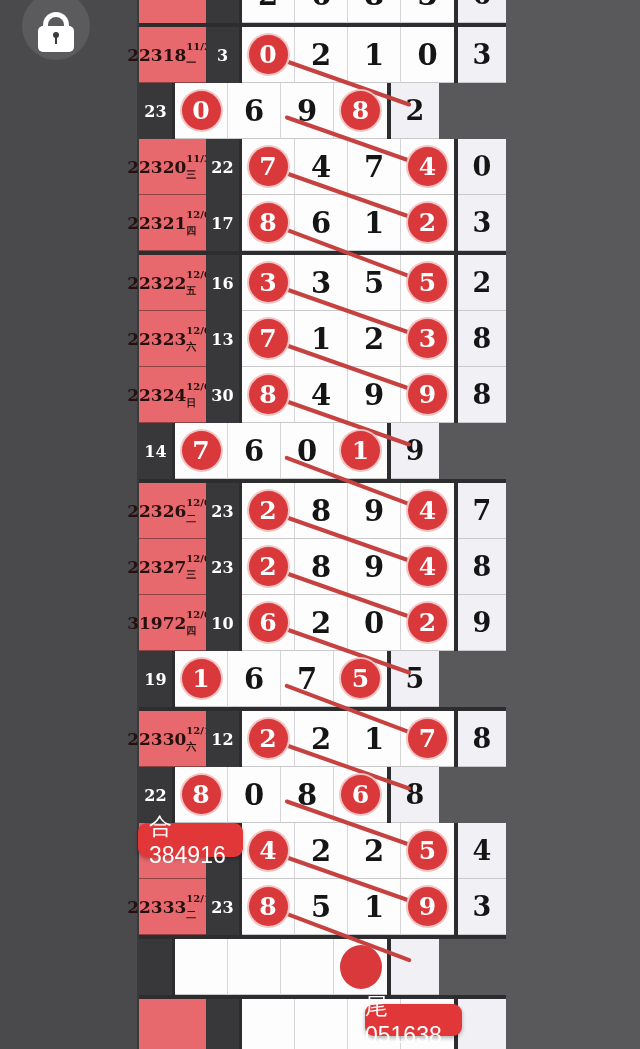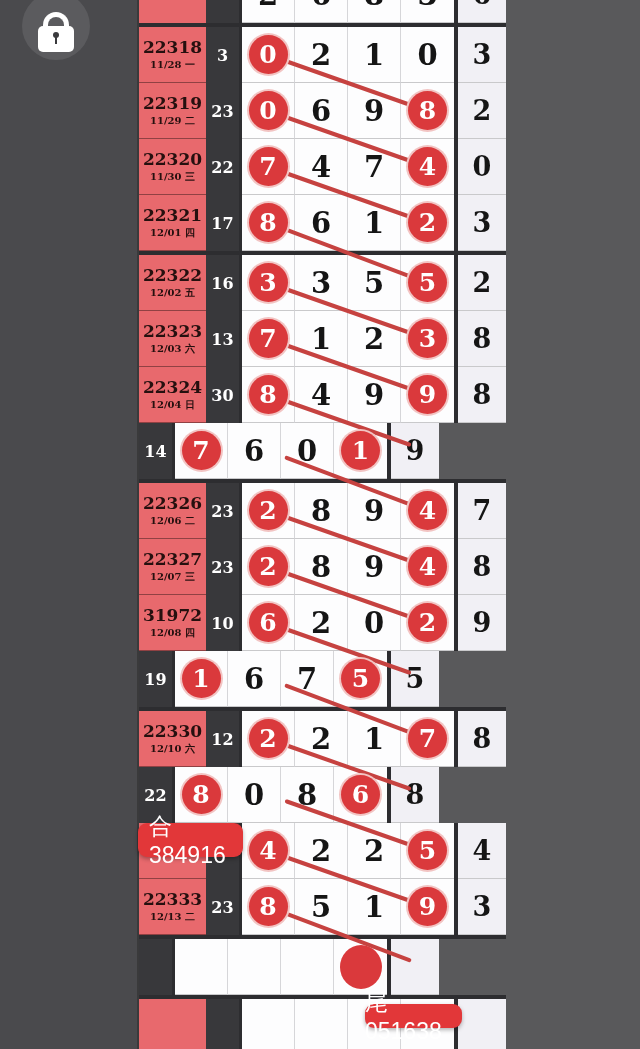--- a/index.html
+++ b/index.html
@@ -21,21 +21,21 @@
   .lock-keystem{position:absolute;left:17px;top:24px;width:2px;height:8px;background:#3a3a3d;}
 
   
   .trend{position:absolute;left:137px;top:0;width:367px;height:1053px;border-left:2px solid rgba(0,0,0,.35);box-sizing:content-box;}
   .row{display:flex;width:367px;height:56px;}
   .row.bottom{height:54px;}
   .partial-clip{width:367px;height:23px;overflow:hidden;}
   .partial-clip .row{margin-top:-33px;}
   .gsep{width:367px;height:4px;background:#2d2d30;}
   .cell{box-sizing:border-box;display:flex;align-items:center;justify-content:center;}
-  .c-red{width:67px;background:#e8696d;flex-direction:column;border-bottom:1px solid rgba(0,0,0,.38);}
+  .c-red{width:67px;background:#e8696d;flex-direction:row;border-bottom:1px solid rgba(0,0,0,.38);}
   .row:last-child .c-red{border-bottom:none;}
   .period{font-size:17px;font-weight:bold;color:#26100f;line-height:20px;}
   .pdate{font-size:10px;font-weight:bold;color:#26100f;line-height:16px;}
   .c-dark{width:33px;background:#38383b;color:#fff;font-size:16px;font-weight:bold;}
   .vb1{width:3px;background:#2d2d30;}
   .vb2{width:4px;background:#2d2d30;}
   .c-num{width:53px;background:#fdfdfe;border-bottom:1px solid #c9c9cb;border-right:1px solid #d6d6d9;
     font-size:29px;font-weight:bold;color:#151515;}
   .c-num.last{border-right:none;}
   .c-tail{width:48px;background:#f1f0f5;border-bottom:1px solid #c9c9cb;
@@ -45,21 +45,21 @@
     display:flex;align-items:center;justify-content:center;
     box-shadow:0 0 0 2px #f2c4c3;}
   .dot{position:relative;z-index:3;width:42px;height:44px;border-radius:50%;background:#da393c;}
   svg.chain{position:absolute;left:0;top:0;z-index:2;pointer-events:none;}
 
   .badge{position:absolute;z-index:6;background:#e23739;color:#fff;border-radius:9px;
     font-family:"Liberation Sans","DejaVu Sans",sans-serif;font-size:23px;
     display:flex;align-items:center;justify-content:center;
     box-shadow:0 2px 4px rgba(0,0,0,.3);}
   .badge-sum{left:-1px;top:823px;width:94px;height:34px;padding-left:11px;}
-  .badge-tail{left:226px;top:1004px;width:97px;height:24px;}
+  .badge-tail{left:226px;top:1004px;width:97px;height:32px;}
 </style>
 </head>
 <body>
 
 <div class="left-panel"></div>
 
 <div class="lock-wrap">
   <div class="lock-glyph">
     <div class="lock-shackle"></div>
     <div class="lock-body"></div>
@@ -97,24 +97,20 @@
       <div class="cell c-num">
         <span class="num-circle">0</span>
       </div>
       <div class="cell c-num">2</div>
       <div class="cell c-num">1</div>
       <div class="cell c-num last">0</div>
       <div class="vb2"></div>
       <div class="cell c-tail">3</div>
     </div>
     <div class="row">
-      <div class="cell c-red">
-        <div class="period">22319</div>
-        <div class="pdate">11/29 二</div>
-      </div>
       <div class="cell c-dark">23</div>
       <div class="vb1"></div>
       <div class="cell c-num">
         <span class="num-circle">0</span>
       </div>
       <div class="cell c-num">6</div>
       <div class="cell c-num">9</div>
       <div class="cell c-num last">
         <span class="num-circle">8</span>
       </div>

